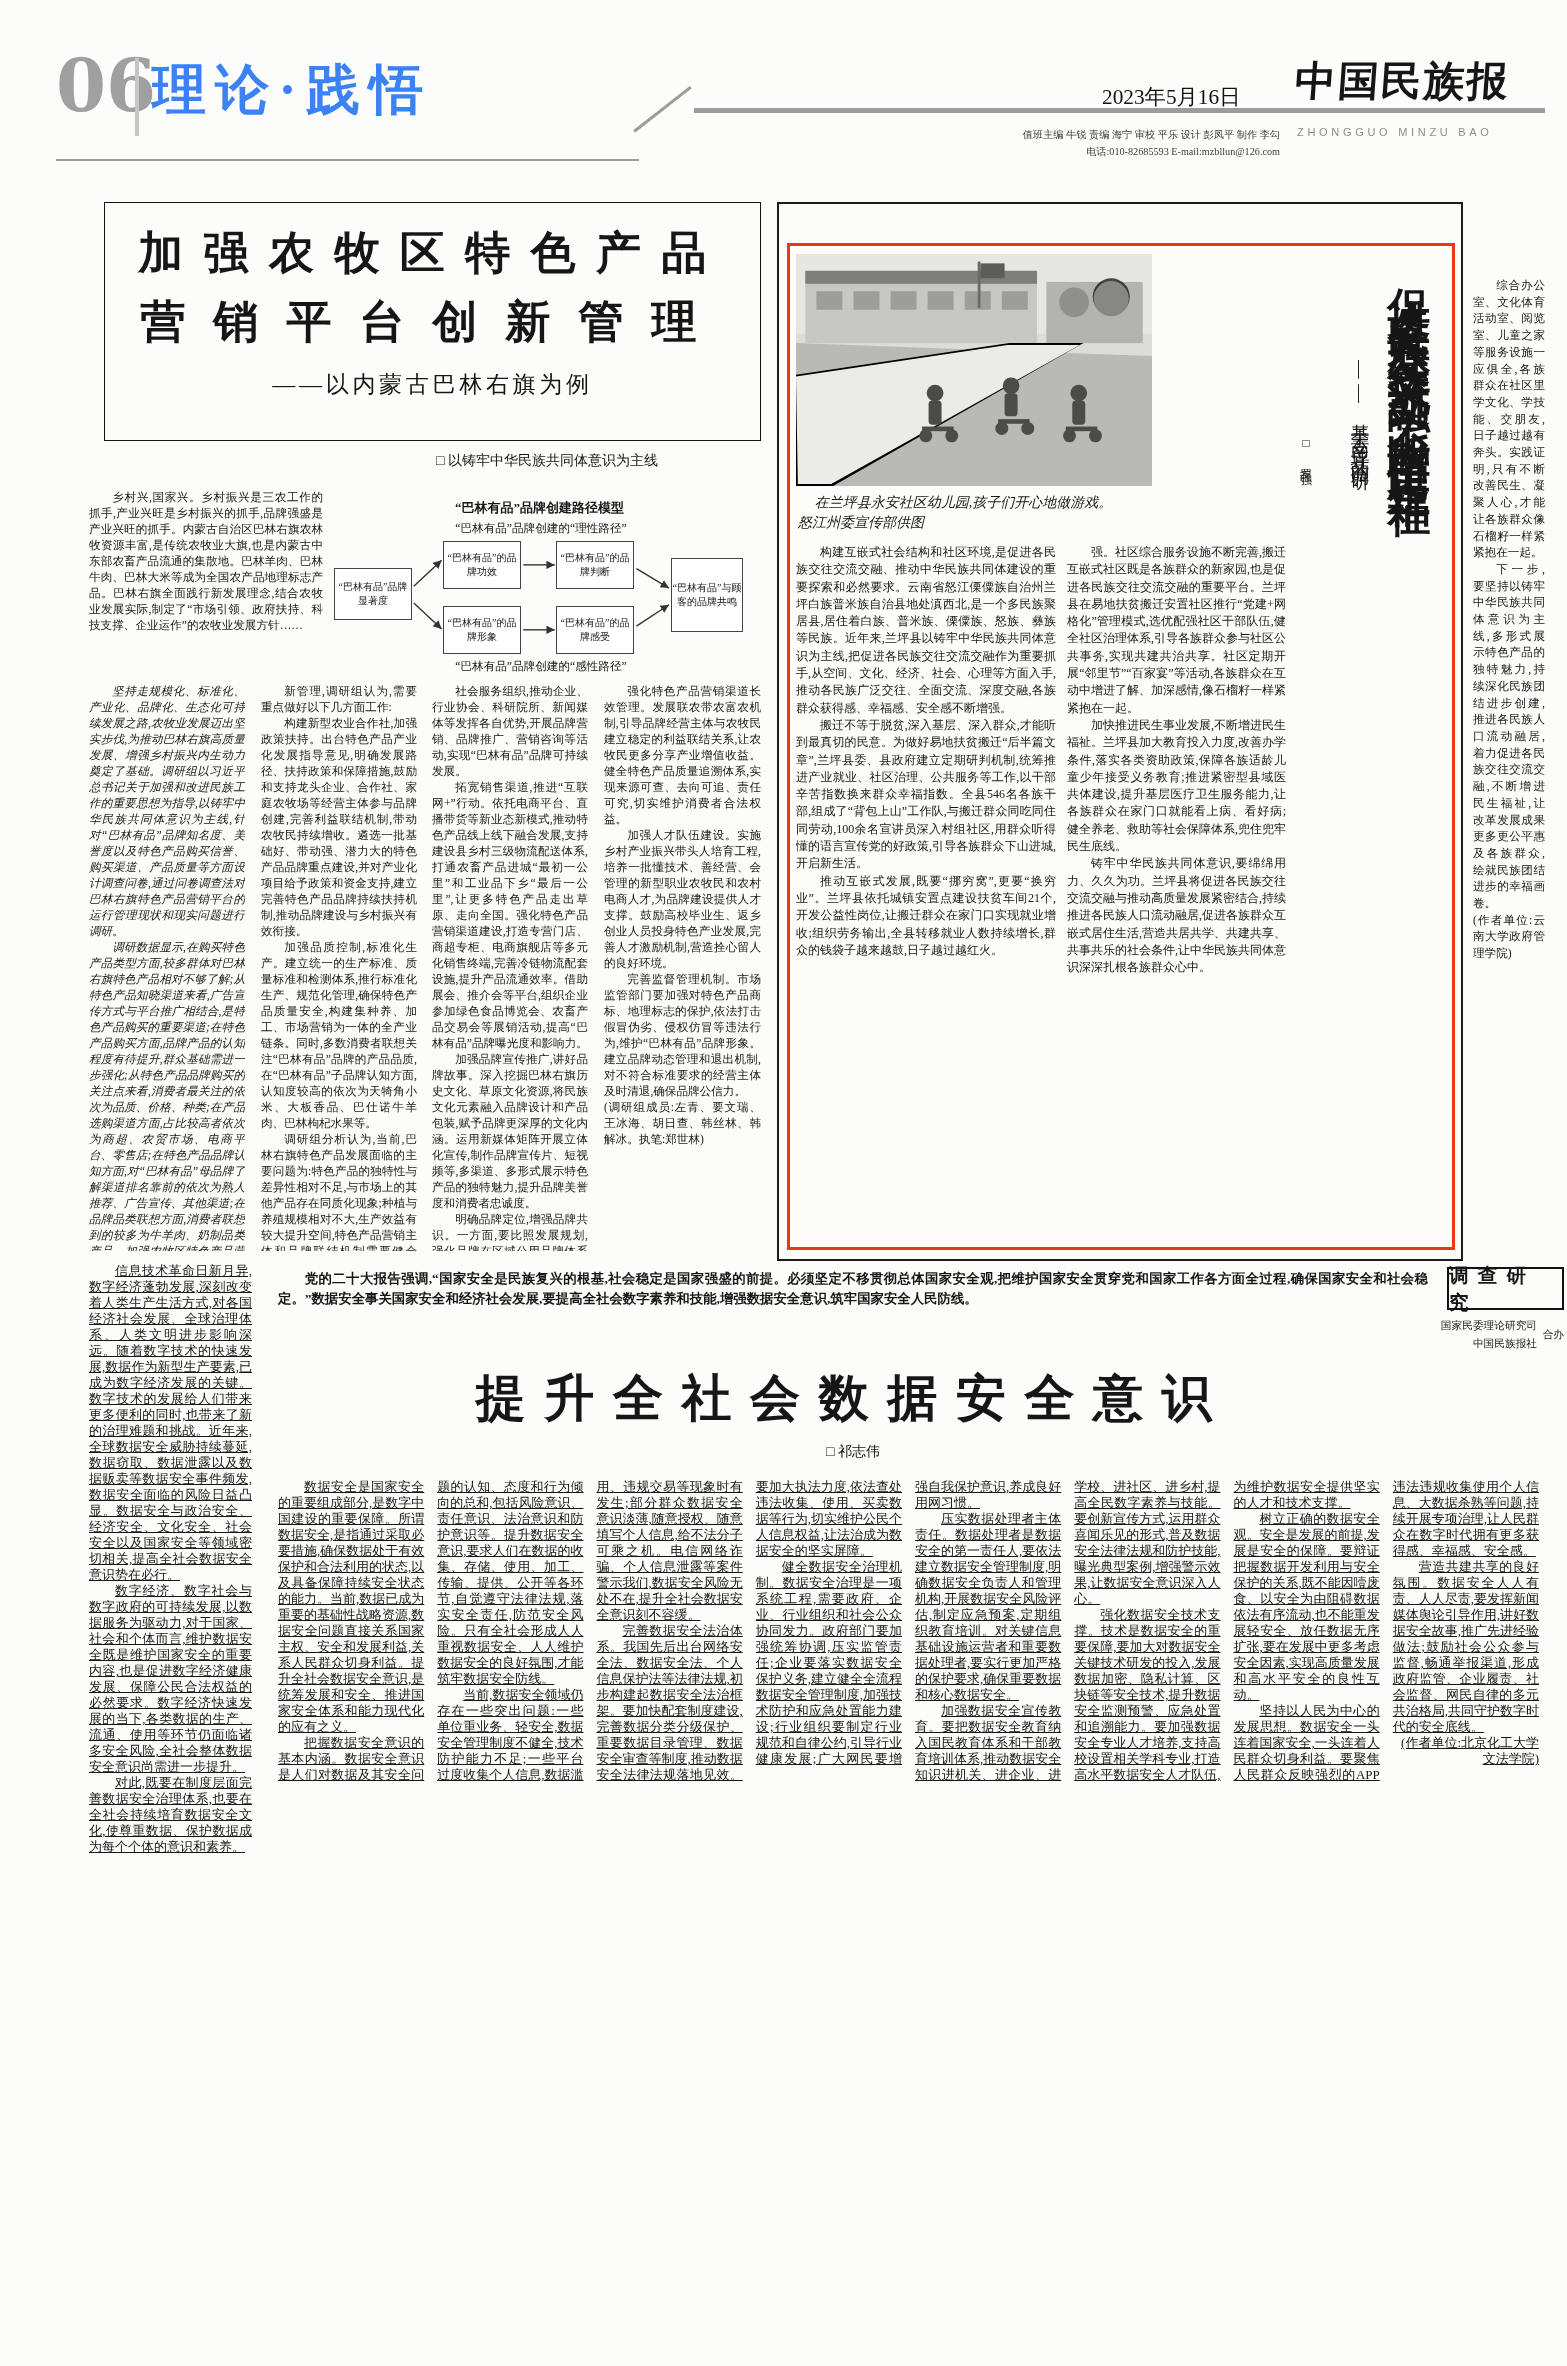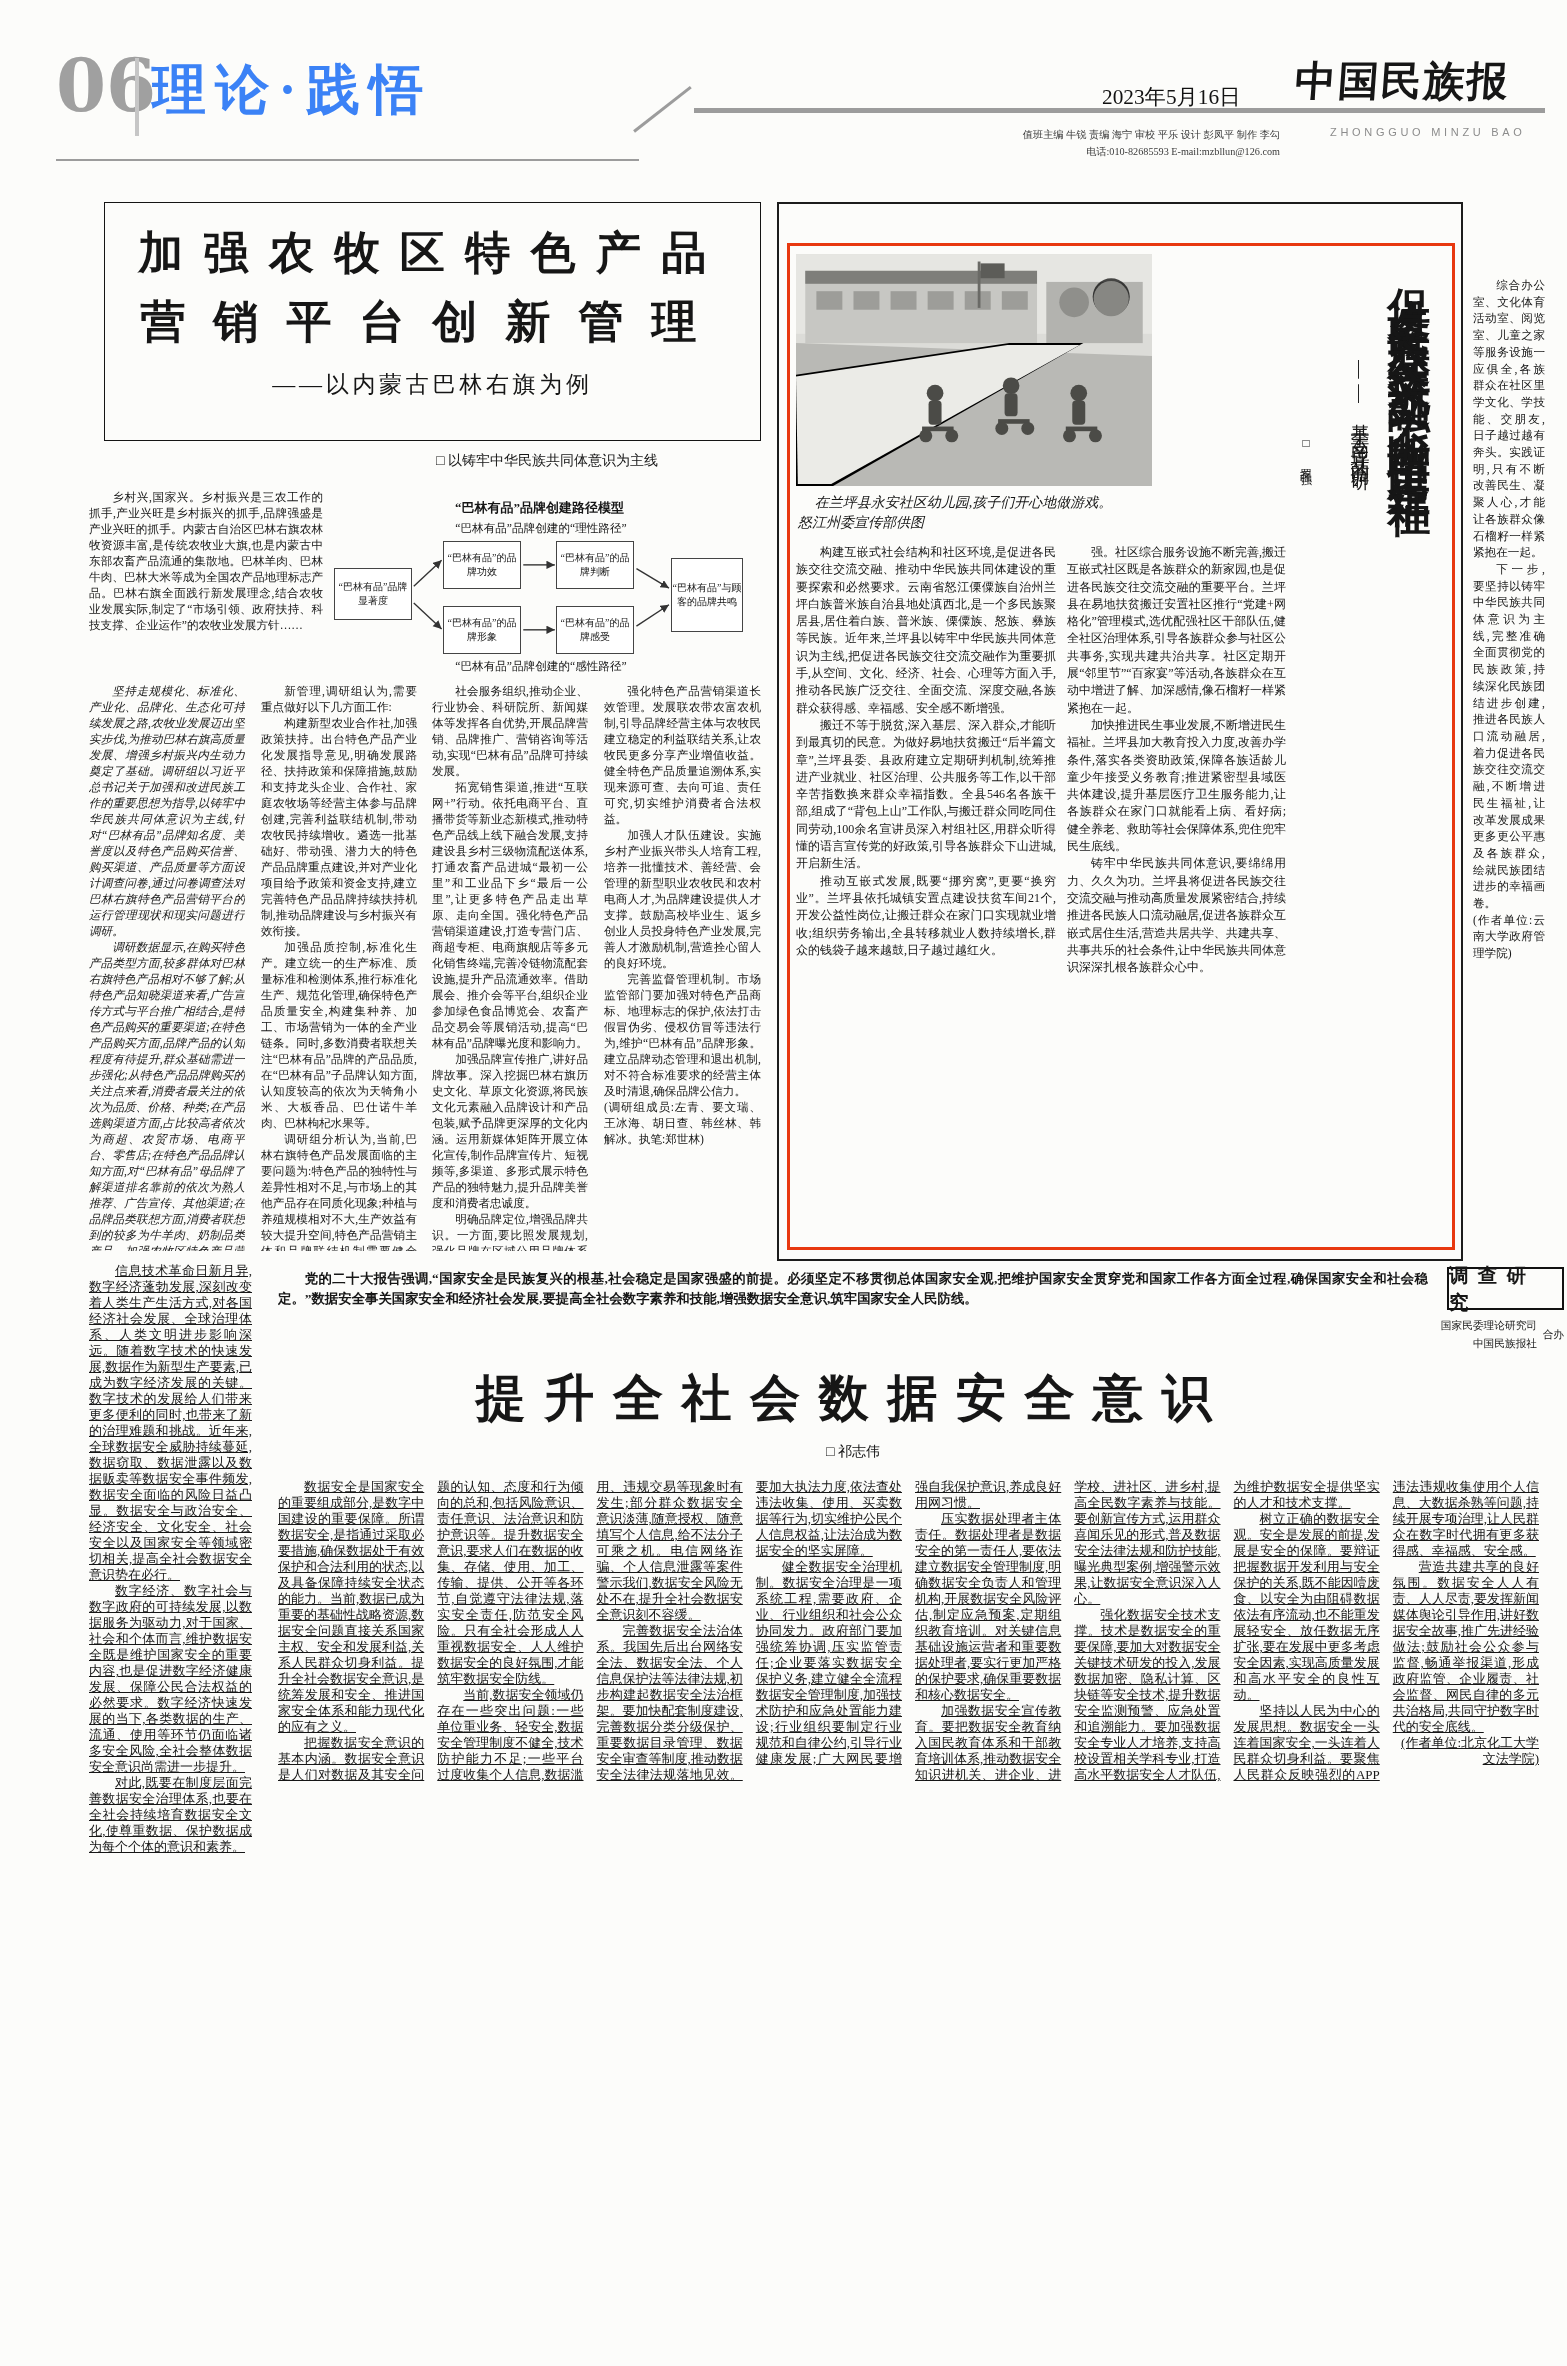--- a/index.html
+++ b/index.html
@@ -63,21 +63,21 @@
 <body>
 
 <div class="page">
 
   <div class="abs h-pagenum" style="left:56px;top:43px;">06</div>
   <div class="abs h-bar" style="left:135px;top:58px;width:3.7px;height:78px;"></div>
   <div class="abs h-section" style="left:152px;top:54px;">理论·践悟</div>
 
   <div class="abs h-date" style="left:1102px;top:82px;">2023年5月16日</div>
   <div class="abs h-mast" style="left:1295px;top:54px;">中国民族报</div>
-  <div class="abs h-pinyin" style="left:1330px;top:126px;text-align:right;">ZHONGGUO MINZU BAO</div>
+  <div class="abs h-pinyin" style="left:1297px;top:126px;text-align:right;">ZHONGGUO MINZU BAO</div>
   <div class="abs h-small" style="left:918px;top:128px;width:362px;">值班主编 牛锐  责编 海宁  审校 平乐  设计 彭凤平  制作 李勾</div>
   <div class="abs h-small" style="left:918px;top:145px;width:362px;">电话:010-82685593  E-mail:mzbllun@126.com</div>
 
   <div class="abs rule" style="left:56px;top:159px;width:583px;height:1.9px;"></div>
   <div class="abs rule" style="left:634px;top:130px;width:72px;height:2.8px;transform:rotate(-38deg);transform-origin:left center;"></div>
   <div class="abs rule" style="left:694px;top:108px;width:851px;height:4.6px;"></div>
 
   <div class="abs hl-box" style="left:104px;top:202px;width:657px;height:239px;">
     <div class="hl-1">加强农牧区特色产品</div>
     <div class="hl-2">营销平台创新管理</div>
@@ -193,21 +193,21 @@
       <p class="para">加快推进民生事业发展,不断增进民生福祉。兰坪县加大教育投入力度,改善办学条件,落实各类资助政策,保障各族适龄儿童少年接受义务教育;推进紧密型县域医共体建设,提升基层医疗卫生服务能力,让各族群众在家门口就能看上病、看好病;健全养老、救助等社会保障体系,兜住兜牢民生底线。</p>
       <p class="para">铸牢中华民族共同体意识,要绵绵用力、久久为功。兰坪县将促进各民族交往交流交融与推动高质量发展紧密结合,持续推进各民族人口流动融居,促进各族群众互嵌式居住生活,营造共居共学、共建共享、共事共乐的社会条件,让中华民族共同体意识深深扎根各族群众心中。</p>
     </div>
 
   <div class="abs vtitle" style="left:1380px;top:254px;height:989px;">促进各民族交往交流交融 不断增进民生福祉</div>
   <div class="abs vsub" style="left:1347px;top:360px;height:668px;">——基于云南兰坪县的调研</div>
   <div class="abs vby" style="left:1297px;top:436px;height:121px;">□ 罗强强</div>
 
   <div class="abs bodycol rf" style="left:1473px;top:278px;width:72px;height:749px;">
       <p class="para">综合办公室、文化体育活动室、阅览室、儿童之家等服务设施一应俱全,各族群众在社区里学文化、学技能、交朋友,日子越过越有奔头。实践证明,只有不断改善民生、凝聚人心,才能让各族群众像石榴籽一样紧紧抱在一起。</p>
-      <p class="para">下一步,要坚持以铸牢中华民族共同体意识为主线,完整准确全面贯彻党的民族政策,持续深化民族团结进步创建,推进各民族人口流动融居,着力促进各民族交往交流交融,不断增进民生福祉,让改革发展成果更多更公平惠及各族群众,绘就民族团结进步的幸福画卷。</p>
+      <p class="para">下一步,要坚持以铸牢中华民族共同体意识为主线,多形式展示特色产品的独特魅力,持续深化民族团结进步创建,推进各民族人口流动融居,着力促进各民族交往交流交融,不断增进民生福祉,让改革发展成果更多更公平惠及各族群众,绘就民族团结进步的幸福画卷。</p>
       <p class="para author">(作者单位:云南大学政府管理学院)</p>
     </div>
 
   <div class="abs cbox" style="left:1447px;top:1267px;width:117px;height:43px;">调查研究</div>
   <div class="abs credits" style="left:1440px;top:1317px;width:124px;">
     <div class="orgs">
       <div>国家民委理论研究司</div>
       <div>中国民族报社</div>
     </div>
     <div>合办</div>

